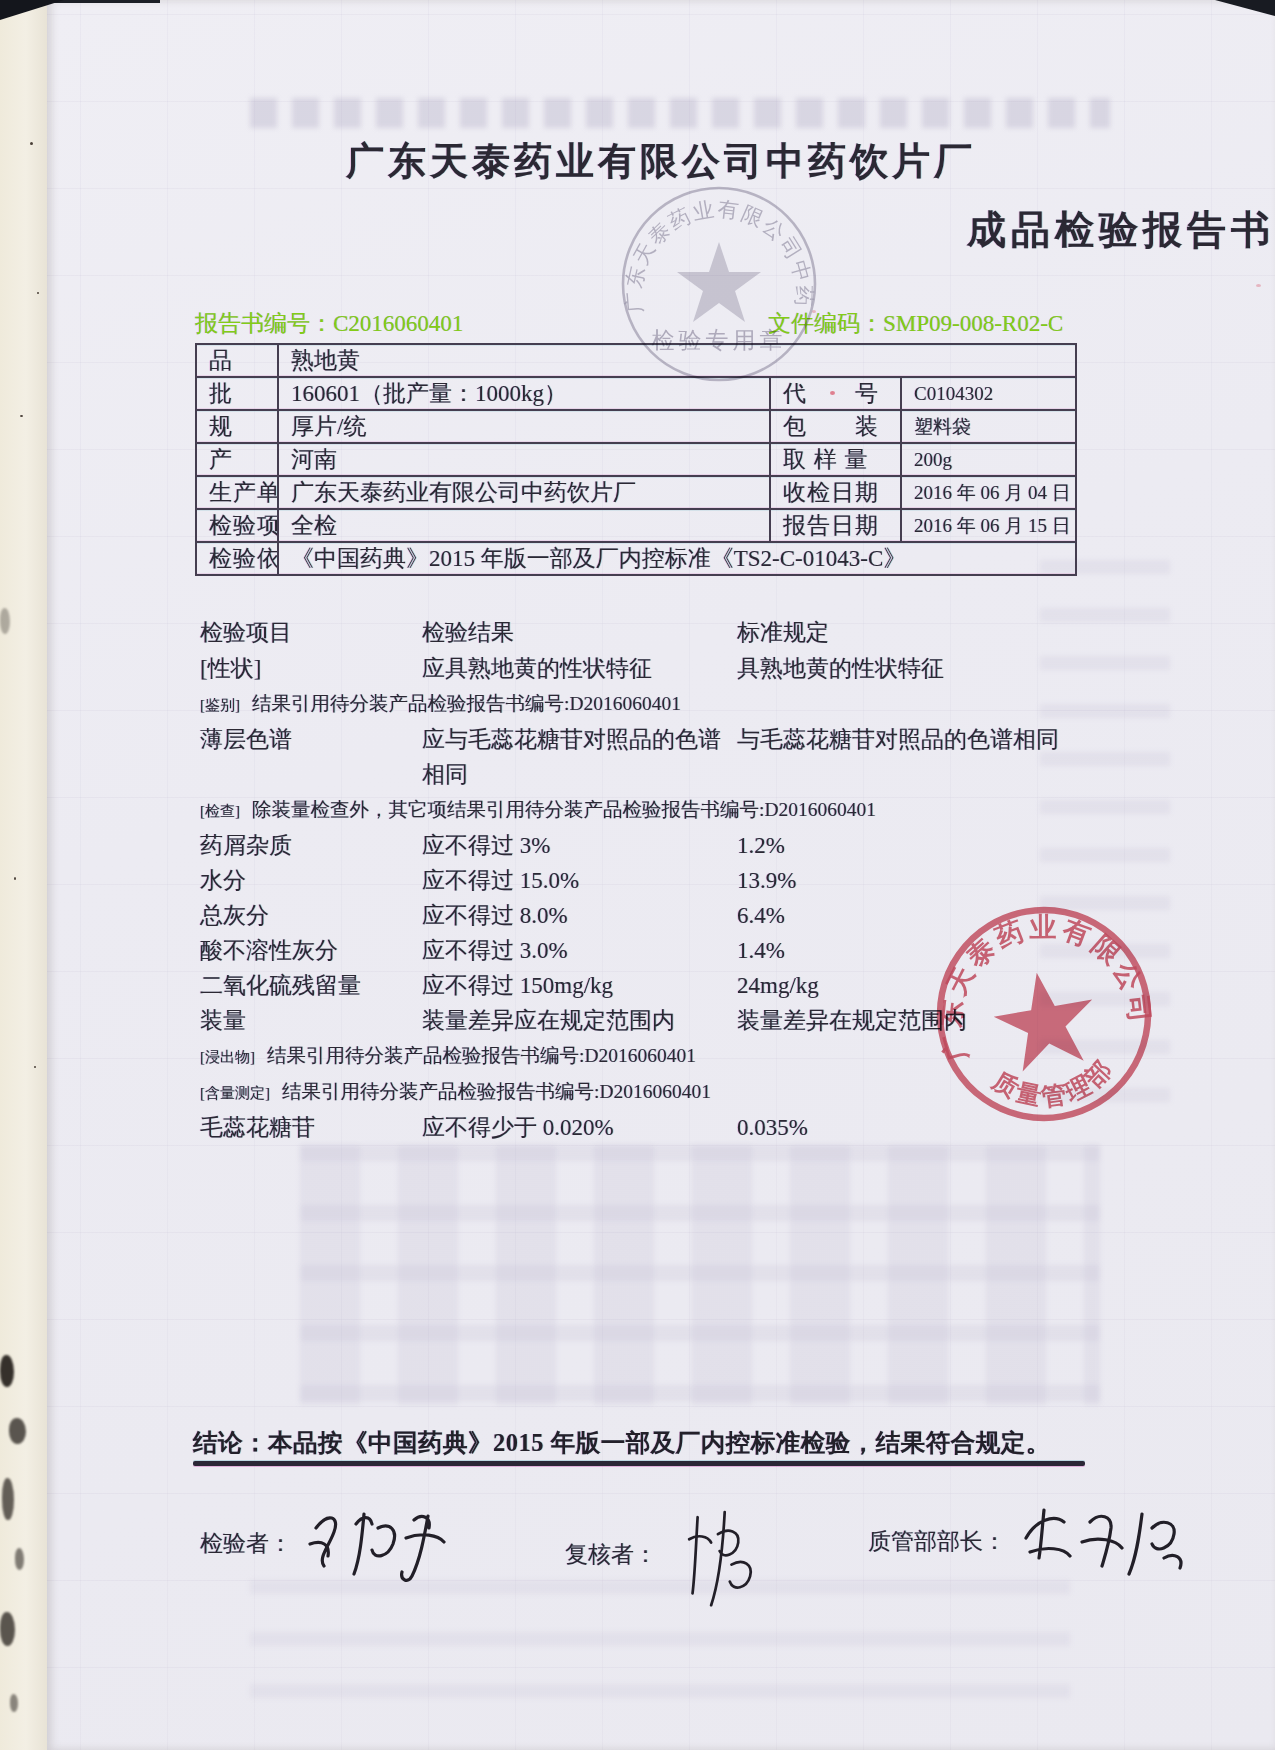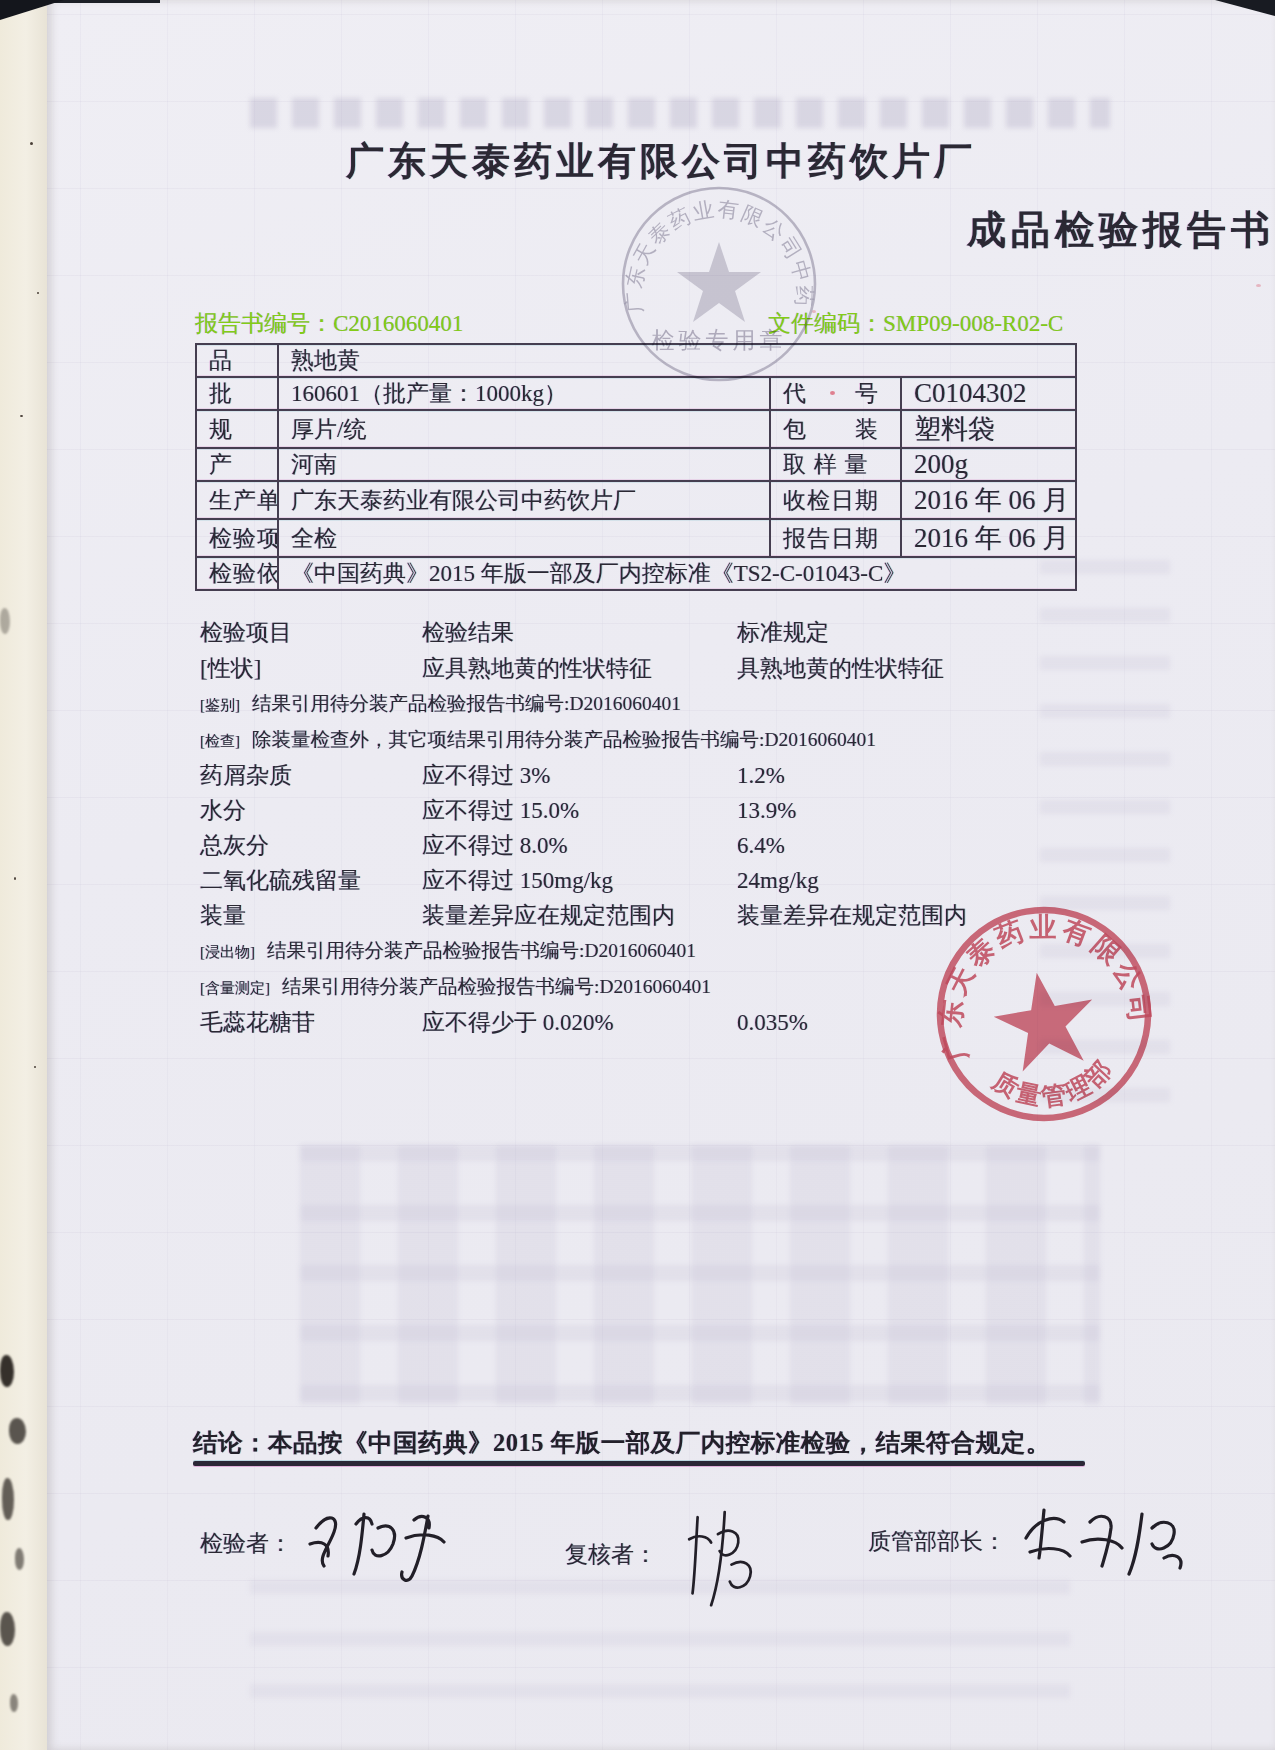--- a/index.html
+++ b/index.html
@@ -32,21 +32,21 @@
 
   .meta{position:absolute;top:308px;font-size:23px;color:#84cc16;}
   .meta.left{left:195px;}
   .meta.right{left:768px;}
 
   table.info{position:absolute;left:195px;top:343px;width:880px;border-collapse:collapse;table-layout:fixed;}
   table.info td{border:2px solid #453e50;height:31px;padding:0 4px 0 12px;font-size:23px;color:#2b2833;
                 overflow:hidden;white-space:nowrap;
                 box-shadow:inset 0 -1px 0 rgba(190,0,150,0.10), inset 0 1px 0 rgba(0,140,160,0.10);}
   table.info td.lbl{letter-spacing:1px;}
-  table.info td.val2{font-size:27px;}
+  table.info td.val2{font-size:19px;}
 
   .results{position:absolute;left:200px;top:615px;width:900px;font-size:23px;color:#2b2833;}
   .res-head,.res-row{display:grid;grid-template-columns:222px 315px 1fr;line-height:35px;}
   .res-head{margin-bottom:1px;}
   .res-section{line-height:34px;white-space:nowrap;}
   .res-section .bracket{font-size:15px;margin-right:12px;}
   .res-section .note{font-size:19.5px;}
   .res-row .c{padding-right:10px;}
 
   .conclusion{position:absolute;left:193px;top:1426px;width:900px;font-size:24.5px;font-weight:700;color:#232029;letter-spacing:0.5px;}
@@ -157,35 +157,45 @@
       <div>检验结果</div>
       <div>标准规定</div>
     </div>
     <div>
         <div class="res-row ink">
           <div class="c">[性状]</div>
           <div class="c">应具熟地黄的性状特征</div>
           <div class="c">具熟地黄的性状特征</div>
         </div>
         <div class="res-section ink"><span class="bracket">[鉴别]</span><span class="note">结果引用待分装产品检验报告书编号:D2016060401</span></div>
+        <div class="res-row ink">
+          <div class="c">薄层色谱</div>
+          <div class="c">应与毛蕊花糖苷对照品的色谱相同</div>
+          <div class="c">与毛蕊花糖苷对照品的色谱相同</div>
+        </div>
         <div class="res-section ink"><span class="bracket">[检查]</span><span class="note">除装量检查外，其它项结果引用待分装产品检验报告书编号:D2016060401</span></div>
         <div class="res-row ink">
           <div class="c">药屑杂质</div>
           <div class="c">应不得过 3%</div>
           <div class="c">1.2%</div>
         </div>
         <div class="res-row ink">
           <div class="c">水分</div>
           <div class="c">应不得过 15.0%</div>
           <div class="c">13.9%</div>
         </div>
         <div class="res-row ink">
           <div class="c">总灰分</div>
           <div class="c">应不得过 8.0%</div>
           <div class="c">6.4%</div>
+        </div>
+        <div class="res-row ink">
+          <div class="c">酸不溶性灰分</div>
+          <div class="c">应不得过 3.0%</div>
+          <div class="c">1.4%</div>
         </div>
         <div class="res-row ink">
           <div class="c">二氧化硫残留量</div>
           <div class="c">应不得过 150mg/kg</div>
           <div class="c">24mg/kg</div>
         </div>
         <div class="res-row ink">
           <div class="c">装量</div>
           <div class="c">装量差异应在规定范围内</div>
           <div class="c">装量差异在规定范围内</div>

